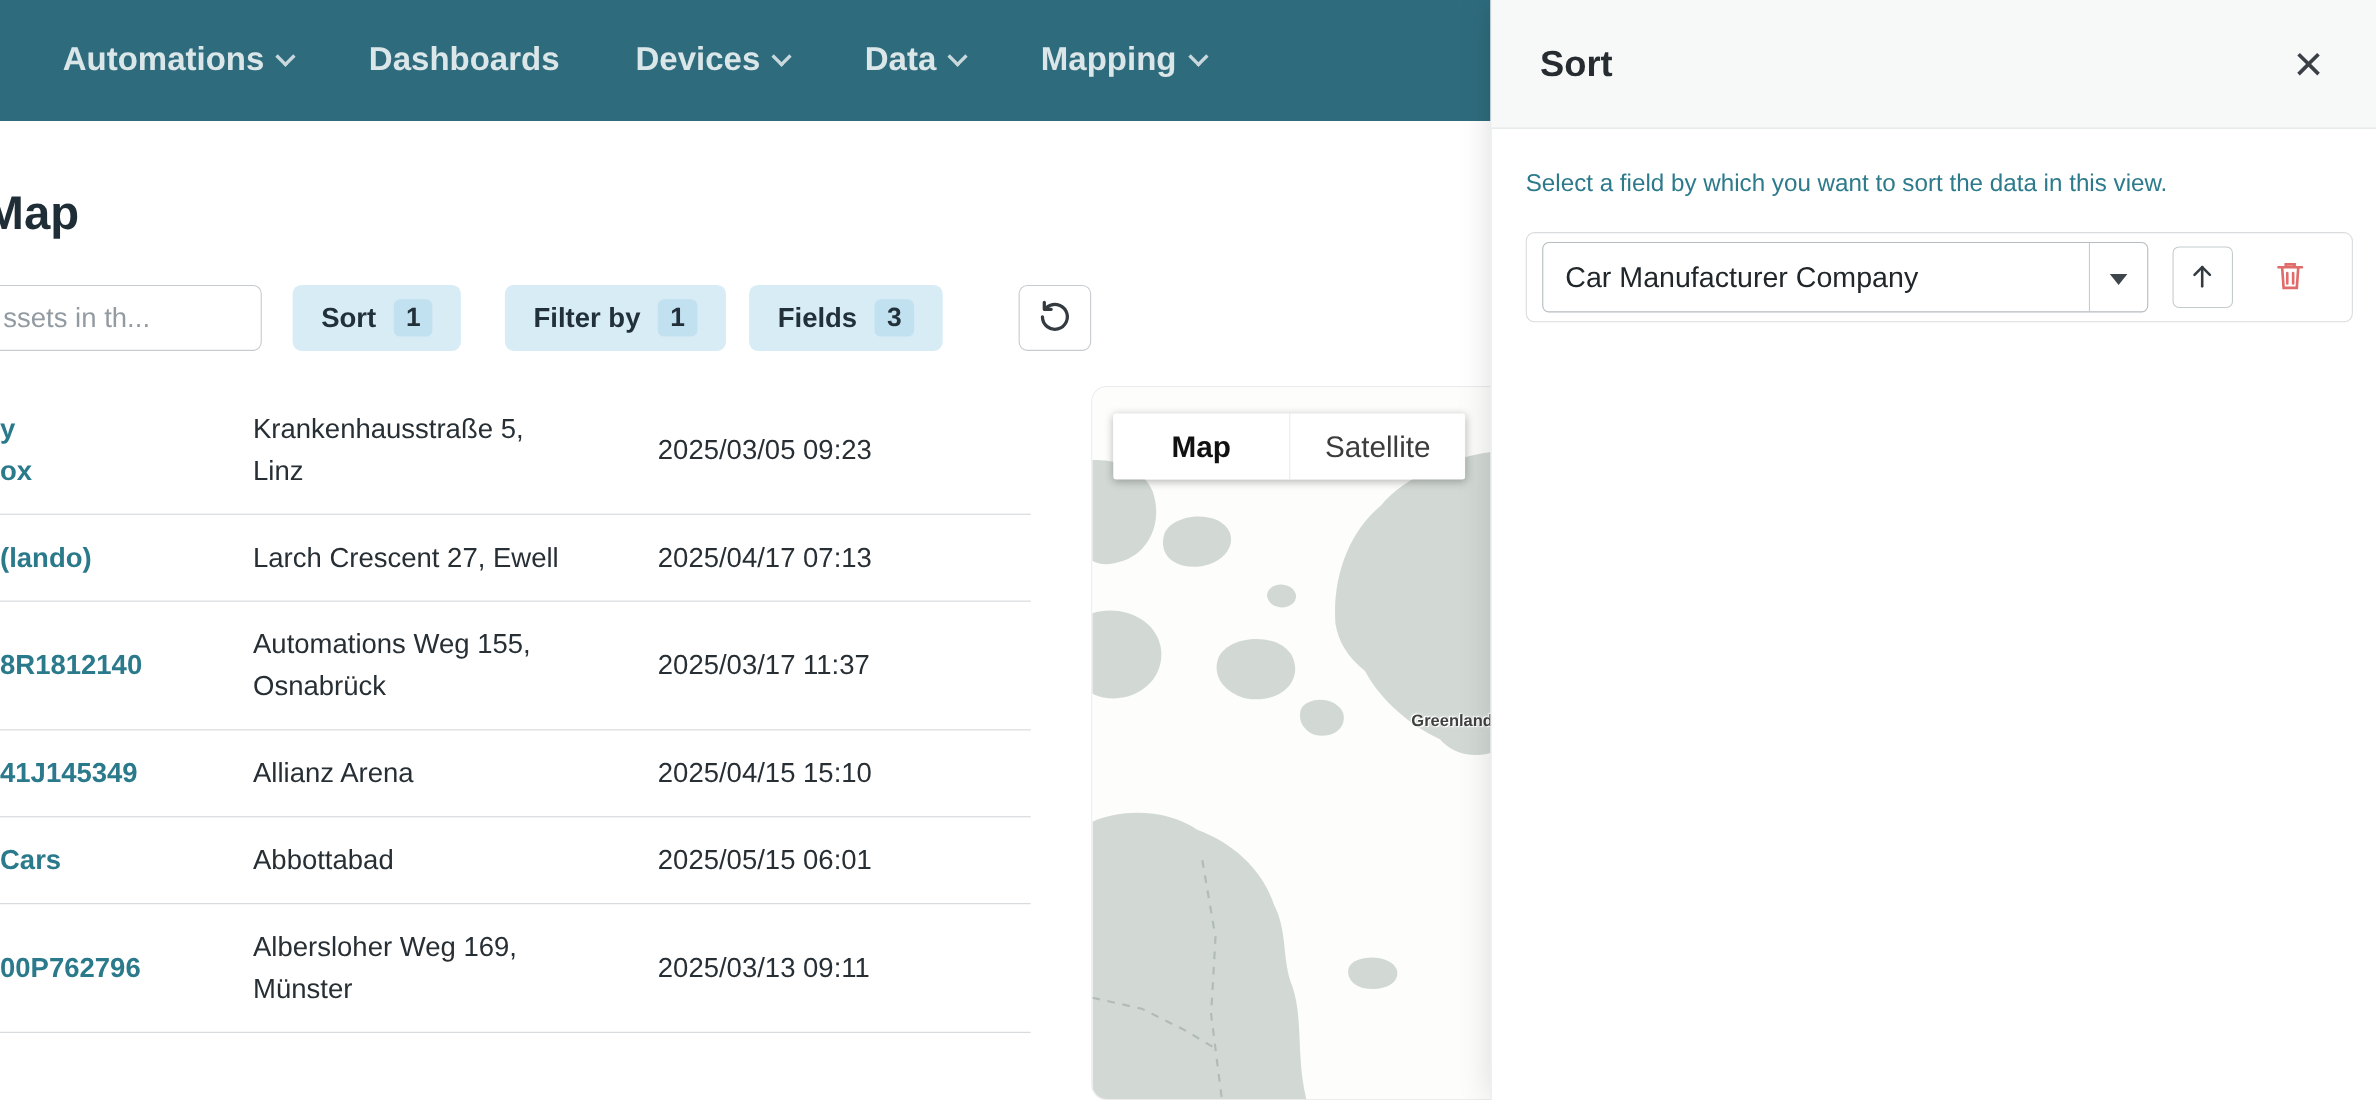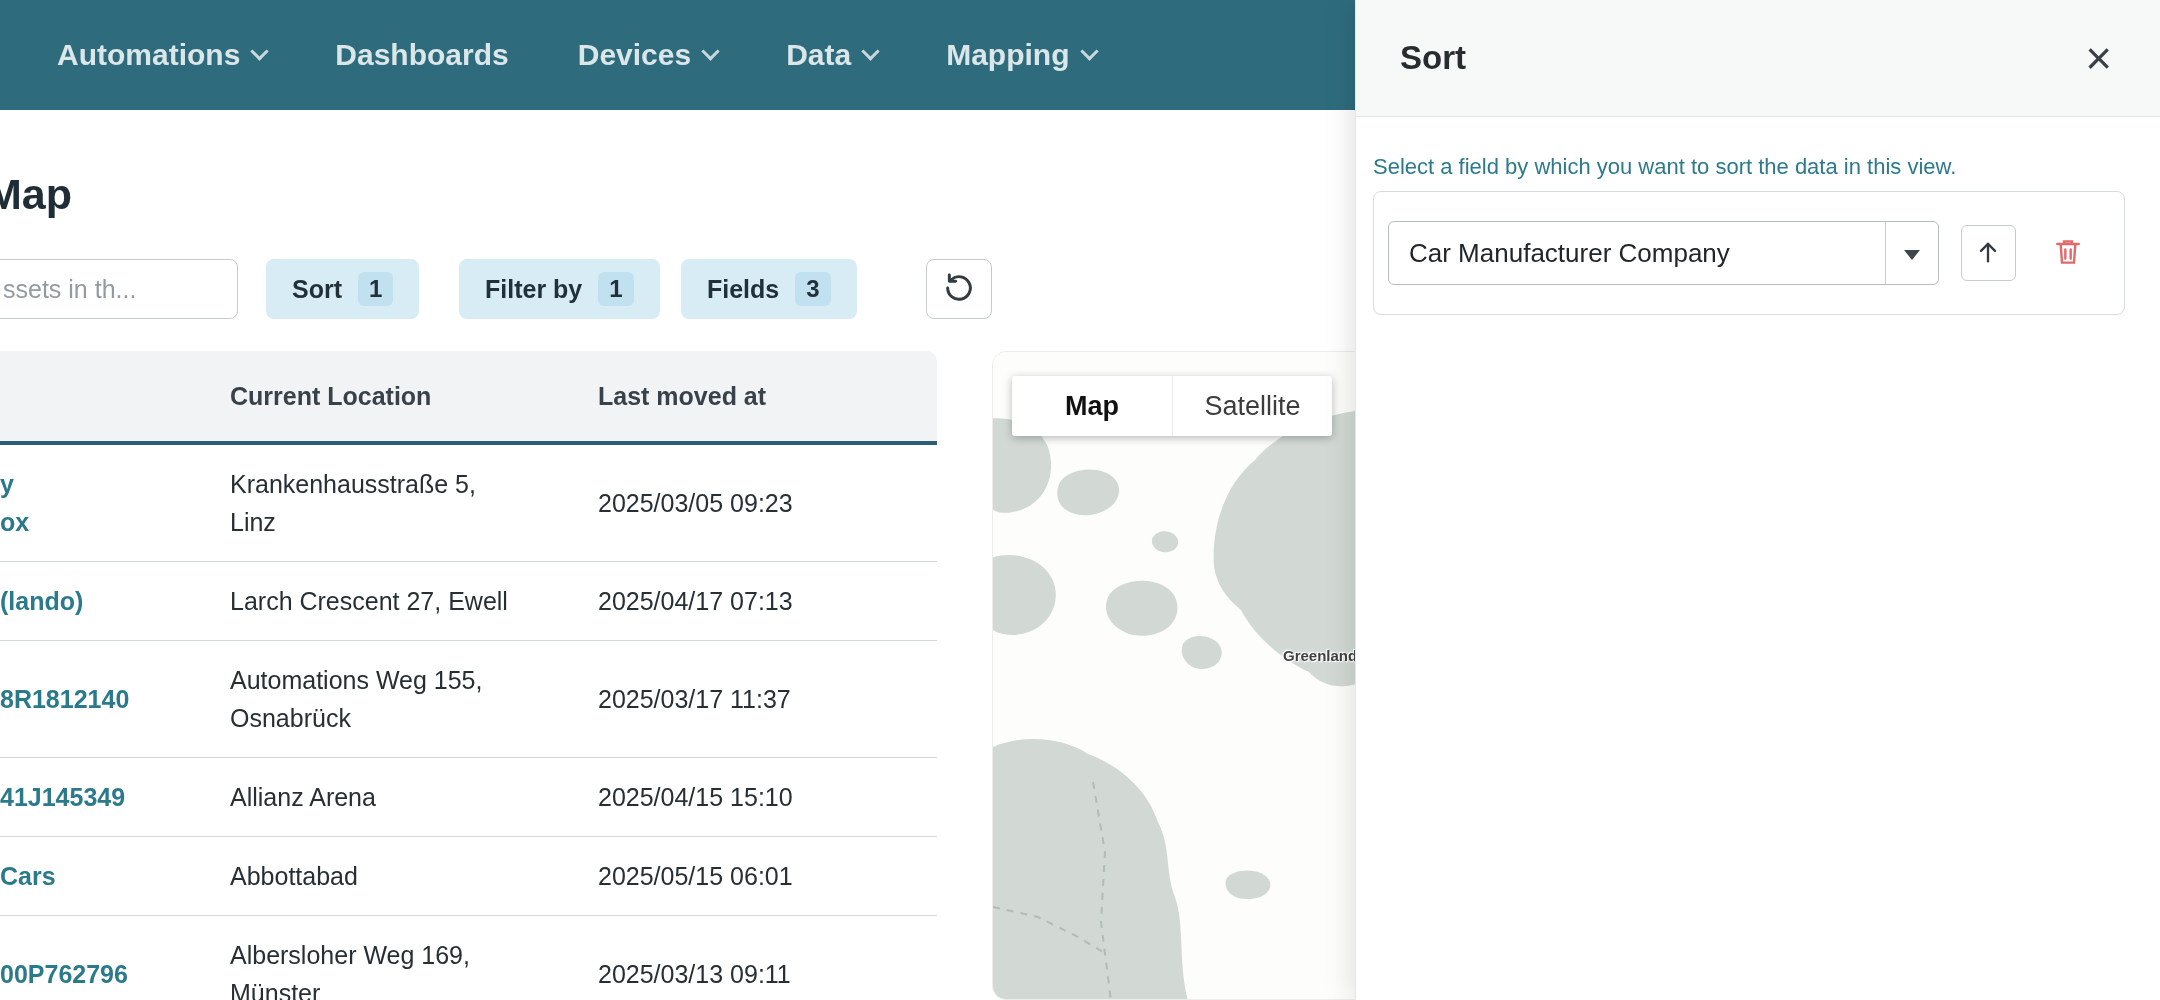--- a/index.html
+++ b/index.html
@@ -60,23 +60,23 @@
     text-shadow:0 0 4px #fff, 1px 1px 0 #fff, -1px -1px 0 #fff; z-index:2; }
 
   
   .drawer { position:absolute; left:1355px; top:0; width:805px; height:1000px; background:#fff;
     box-shadow:0 0 30px rgba(0,0,0,0.15); border-left:1px solid #e4e6e7; z-index:5; }
   .drawer-head { height:117px; background:#f7f8f8; border-bottom:1px solid #e2e4e5;
     display:flex; align-items:center; padding:0 48px 0 44px; }
   .drawer-title { font-size:33px; font-weight:700; color:#272c30; }
   .close-btn { margin-left:auto; background:none; border:none; font-size:46px; font-weight:300;
     color:#3a4045; cursor:pointer; line-height:1; font-family:"Liberation Sans",sans-serif; }
-  .drawer-body { padding:35px 22px 0 17px; }
+  .drawer-body { padding:35px 22px 0 31px; }
   .drawer-desc { color:#2c7a8b; font-size:22px; line-height:30px; }
-  .sort-row { margin-top:9px; width:752px; height:124px; background:#fff; border:1px solid #d9dcde;
+  .sort-row { margin-top:29px; width:752px; height:82px; background:#fff; border:1px solid #d9dcde;
     border-radius:8px; display:flex; align-items:center; padding:0 40px 0 14px; }
   .field-select { position:relative; width:558px; height:64px; background:#fff; border:1px solid #b6bcc0;
     border-radius:6px; display:flex; align-items:center; padding-left:20px;
     font-size:26px; color:#21262a; cursor:pointer; }
   .field-select .sep { position:absolute; right:52px; top:0; bottom:0; width:1px; background:#c6cbce; }
   .field-select .caret { position:absolute; right:18px; top:28px; width:0; height:0;
     border-left:8px solid transparent; border-right:8px solid transparent; border-top:10px solid #3f464b; }
   .dir-btn { margin-left:22px; width:56px; height:56px; background:#fff; border:1px solid #c6cbce;
     border-radius:6px; display:flex; align-items:center; justify-content:center; cursor:pointer; }
   .trash-btn { margin-left:36px; background:none; border:none; cursor:pointer; display:flex; align-items:center; }
@@ -134,25 +134,20 @@
 <button class="refresh-btn">
   <span>
     <svg width="34" height="34" viewBox="0 0 24 24" fill="none" stroke="#343b40" stroke-width="2.1" stroke-linecap="round" stroke-linejoin="round">
       <path d="M4 12a8 8 0 1 0 2.7-6"></path>
         <polyline points="5.2,2.8 5.2,7.2 9.6,7.2"></polyline>
     </svg>
   </span>
 </button>
 
 <div class="asset-table">
-  <div class="t-head">
-    <div></div>
-    <div>Current Location</div>
-    <div>Last moved at</div>
-  </div>
 
   <div class="t-row">
     <div class="cell-name">
       <div>y</div>
       <div>ox</div>
     </div>
     <div class="cell-loc">
       <div>Krankenhausstraße 5,</div>
       <div>Linz</div>
     </div>

